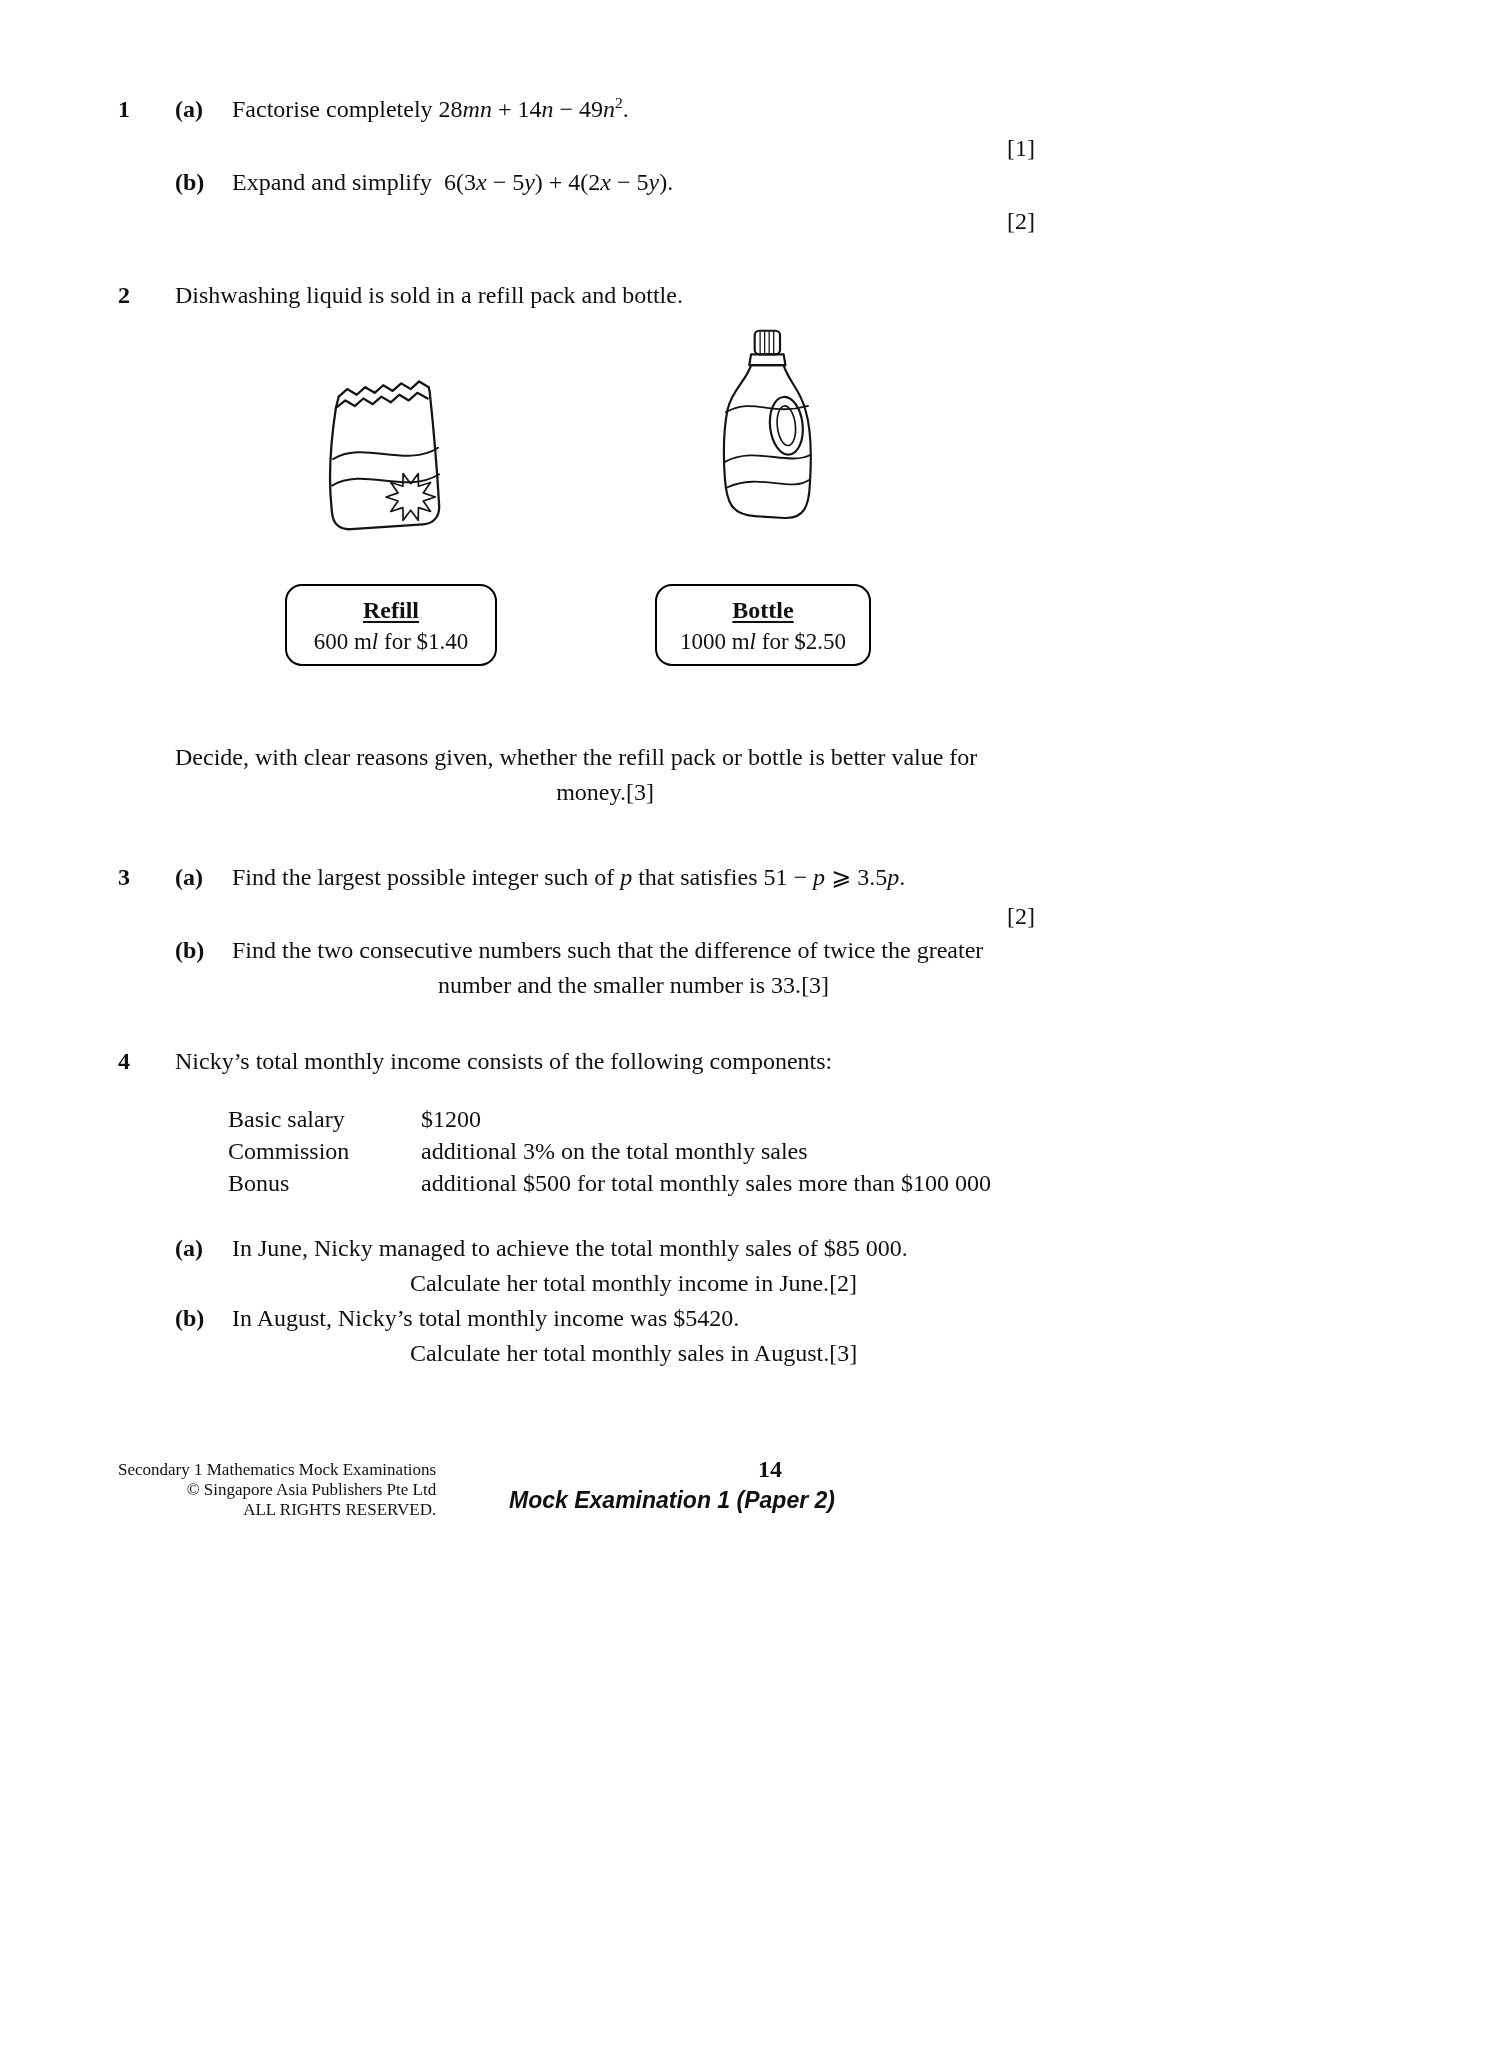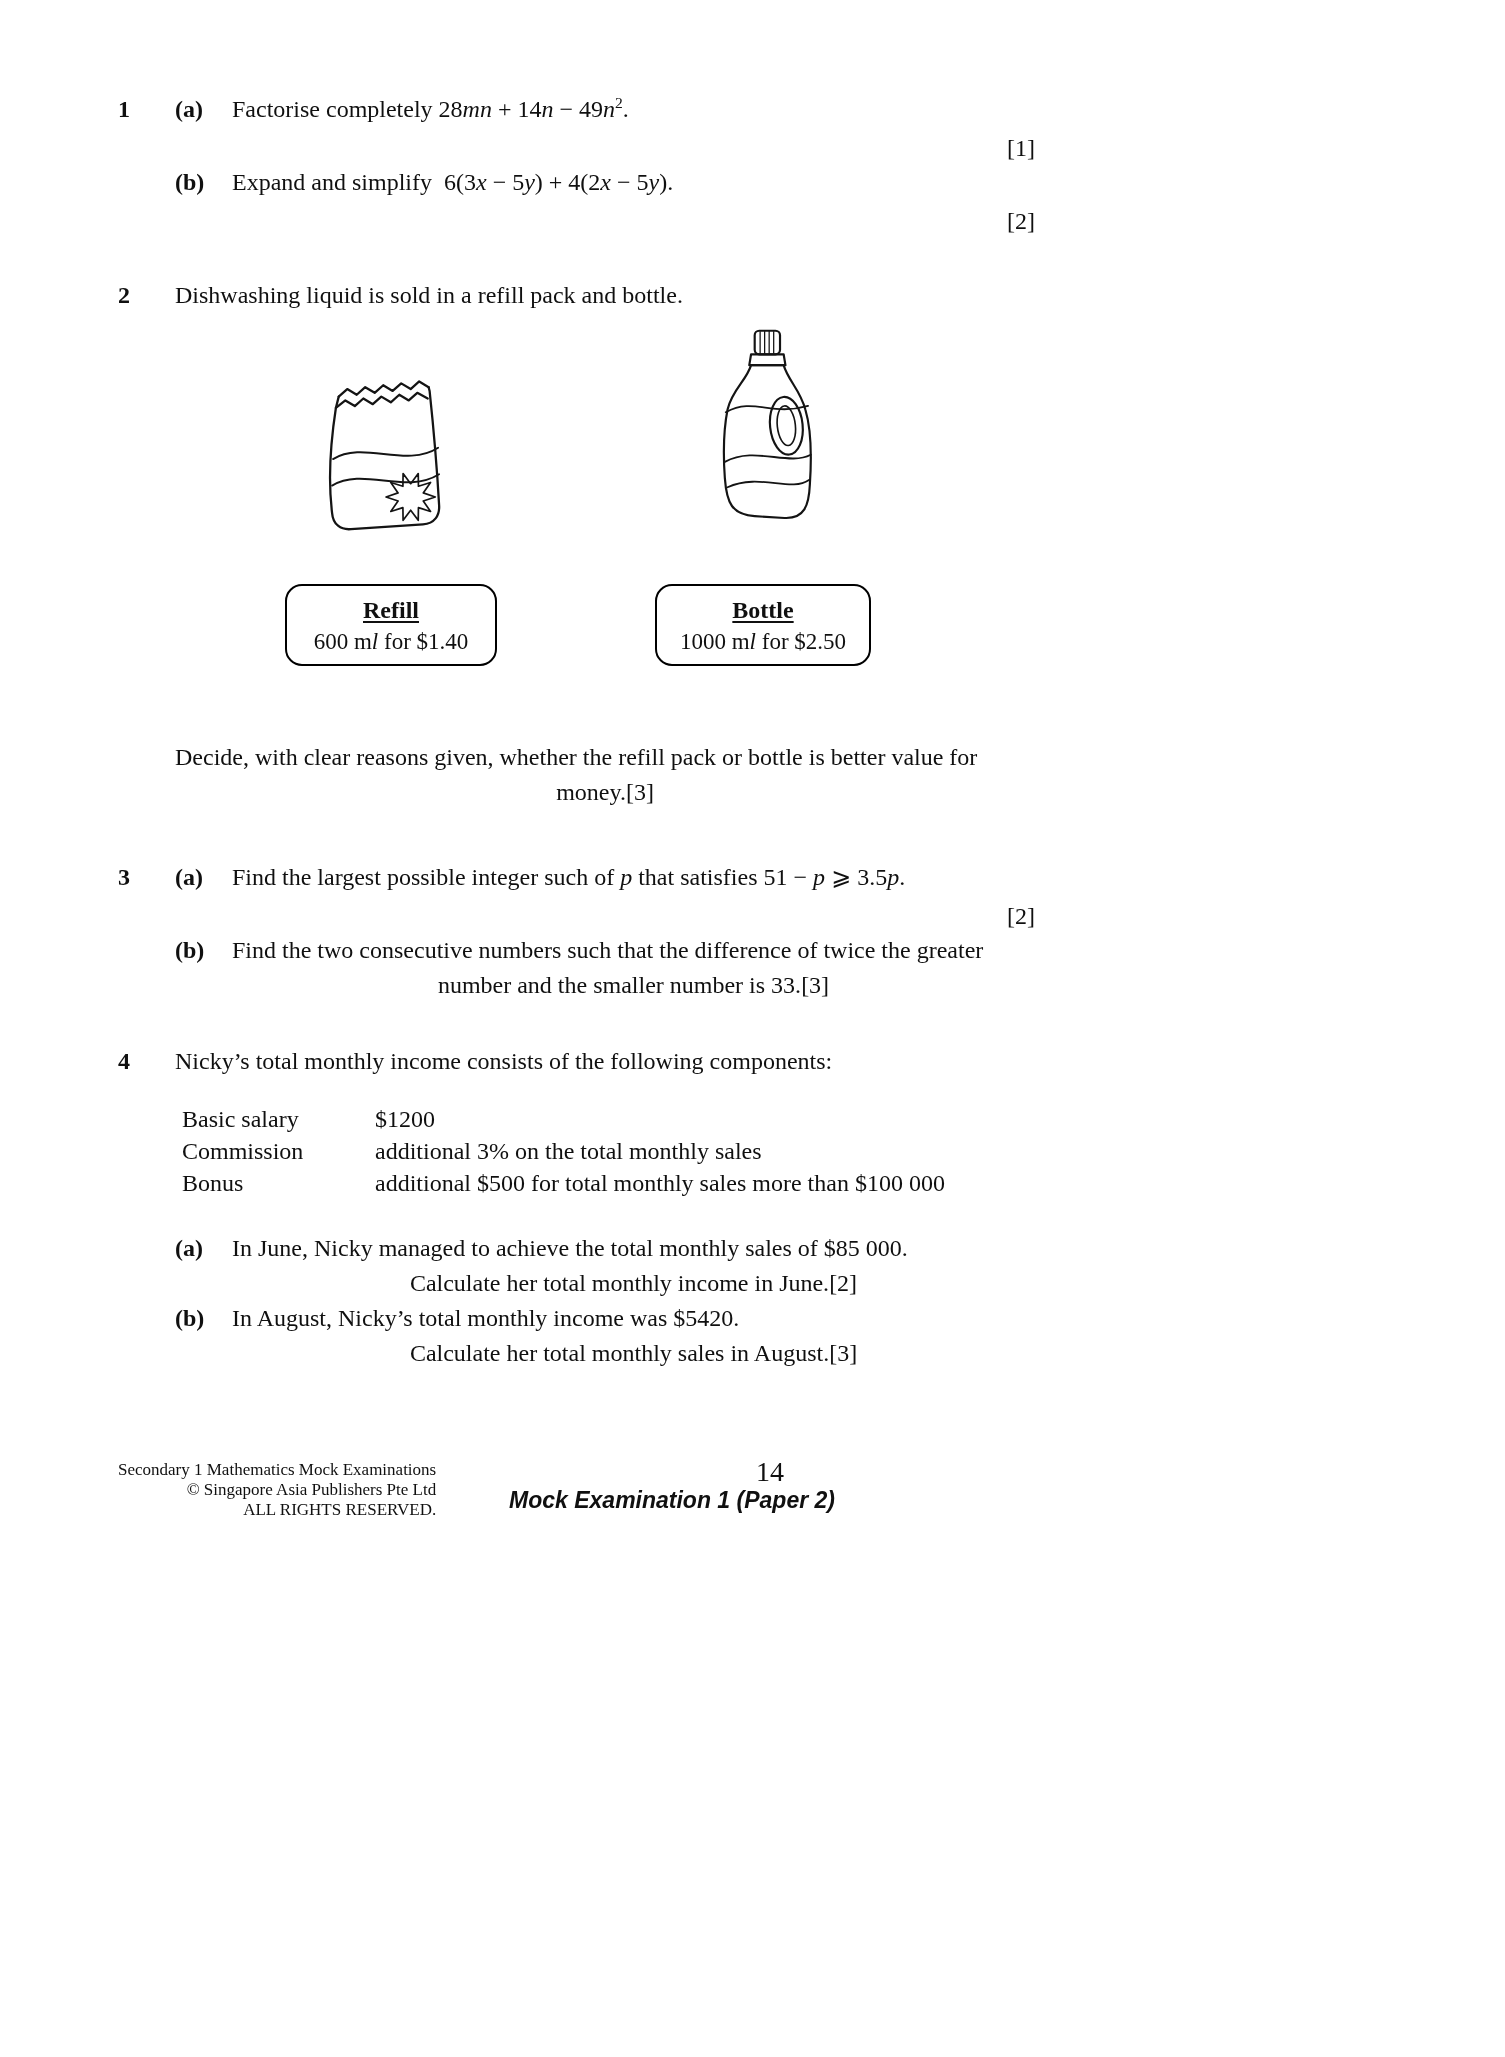--- a/index.html
+++ b/index.html
@@ -27,28 +27,28 @@
 
   
   .illustration { position:absolute; }
   .value-box {
     position:absolute; height:82px; border:2px solid #000; border-radius:17px;
     text-align:center; padding-top:9px; font-size:23px; line-height:31px;
   }
   .box-title { font-weight:bold; text-decoration:underline; text-underline-offset:3px; font-size:24px;text-align:center; }
 
   
-  .income-table { margin-left:64px; margin-top:24px; line-height:32px; }
+  .income-table { margin-left:110px; margin-top:24px; line-height:32px; }
   .t-row { display:flex; }
   .t-label { width:193px; flex:none; }
   .t-value { flex:1; }
 
   
   .footer-left { position:absolute; left:118px; top:1460px; font-size:17px; line-height:20px;text-align:right; }
-  .page-num { position:absolute; left:735px; top:1456px; width:70px; text-align:center; font-weight:normal; font-size:28px; }
+  .page-num { position:absolute; left:735px; top:1456px; width:70px; text-align:center; font-weight:bold; font-size:24px; }
   .exam-title {
     position:absolute; left:482px; top:1487px; width:380px; text-align:center;
     font-family:"Liberation Sans","DejaVu Sans",sans-serif;
     font-weight:bold; font-style:italic; font-size:23px;
   }
 </style>
 </head>
 <body>
 
 <div class="page">

